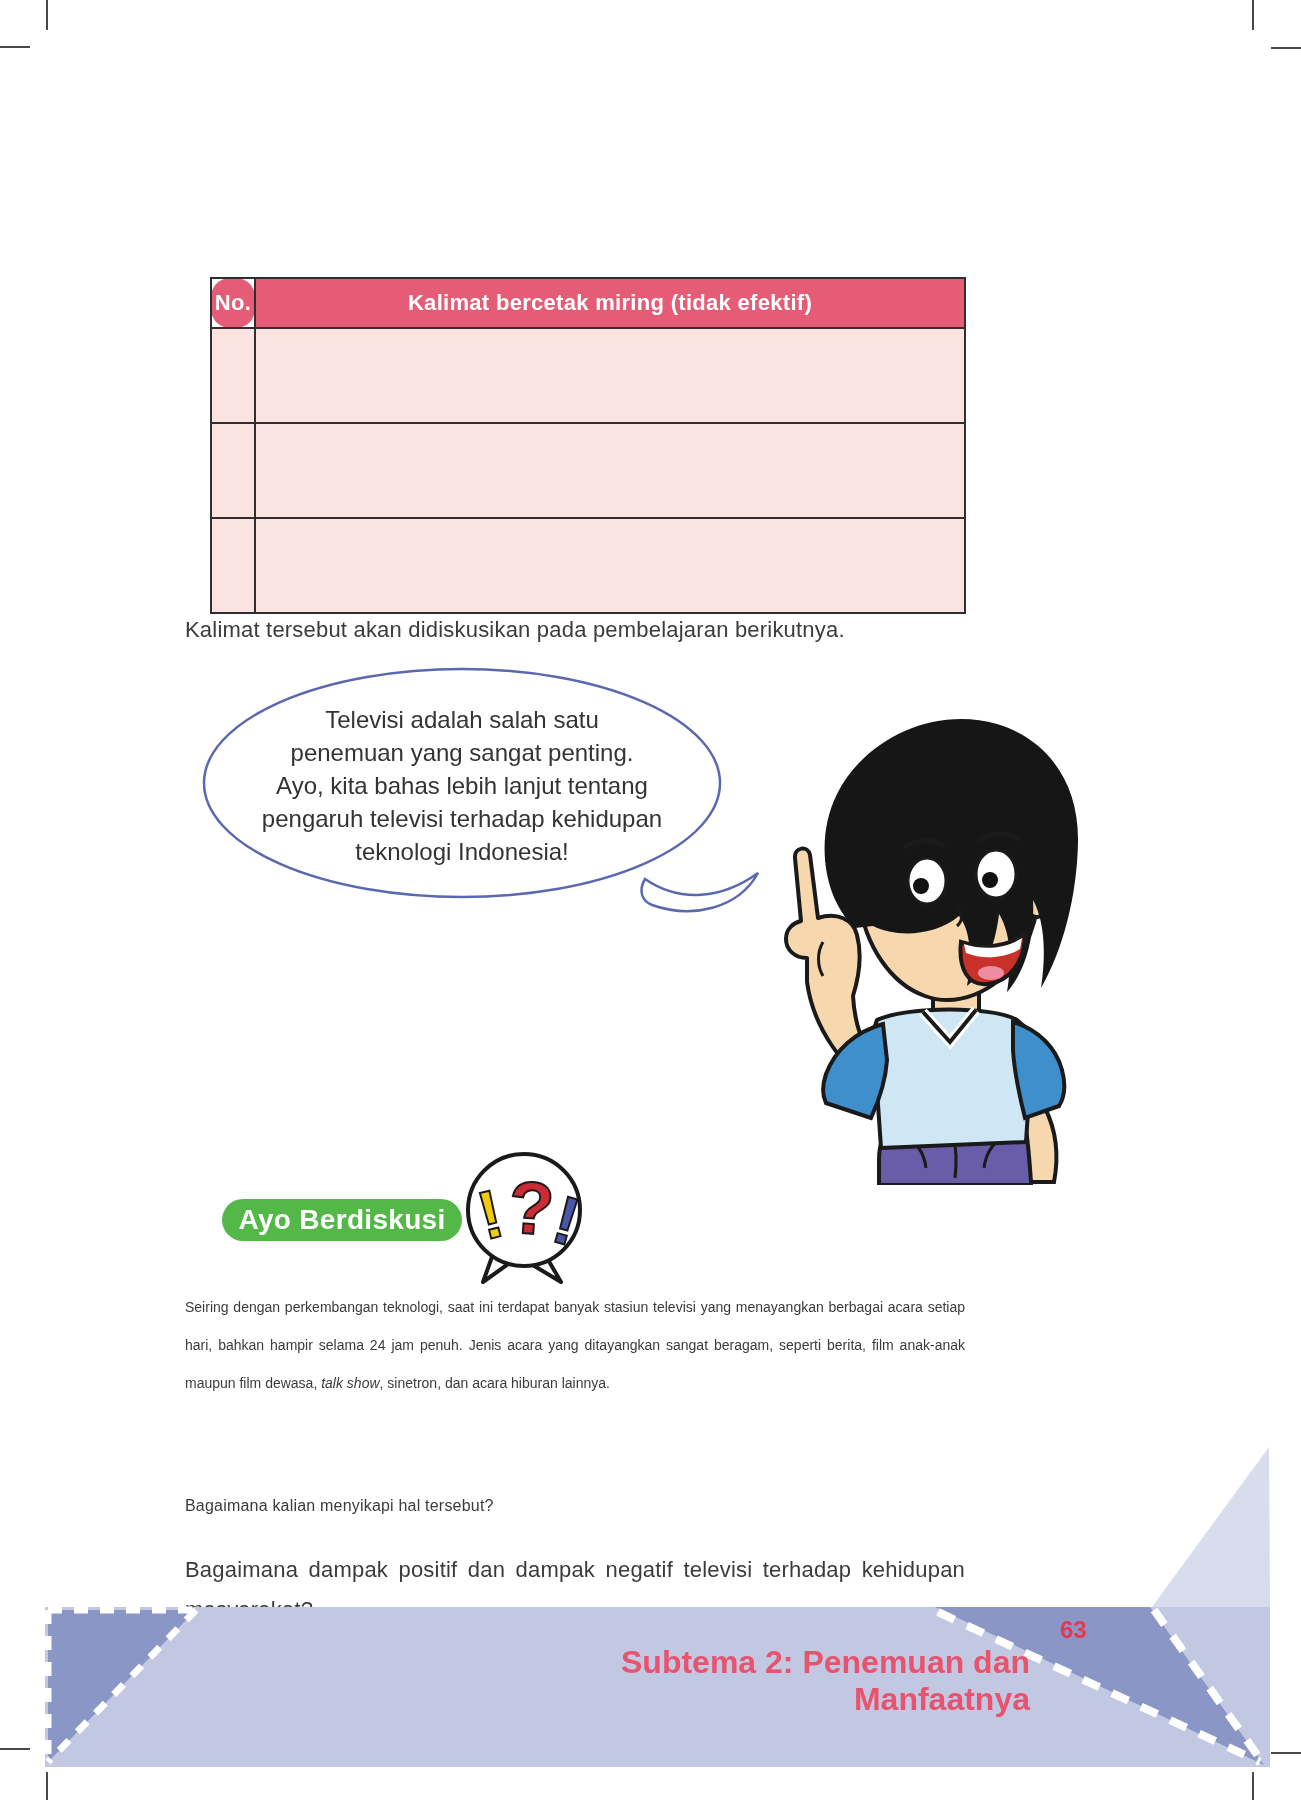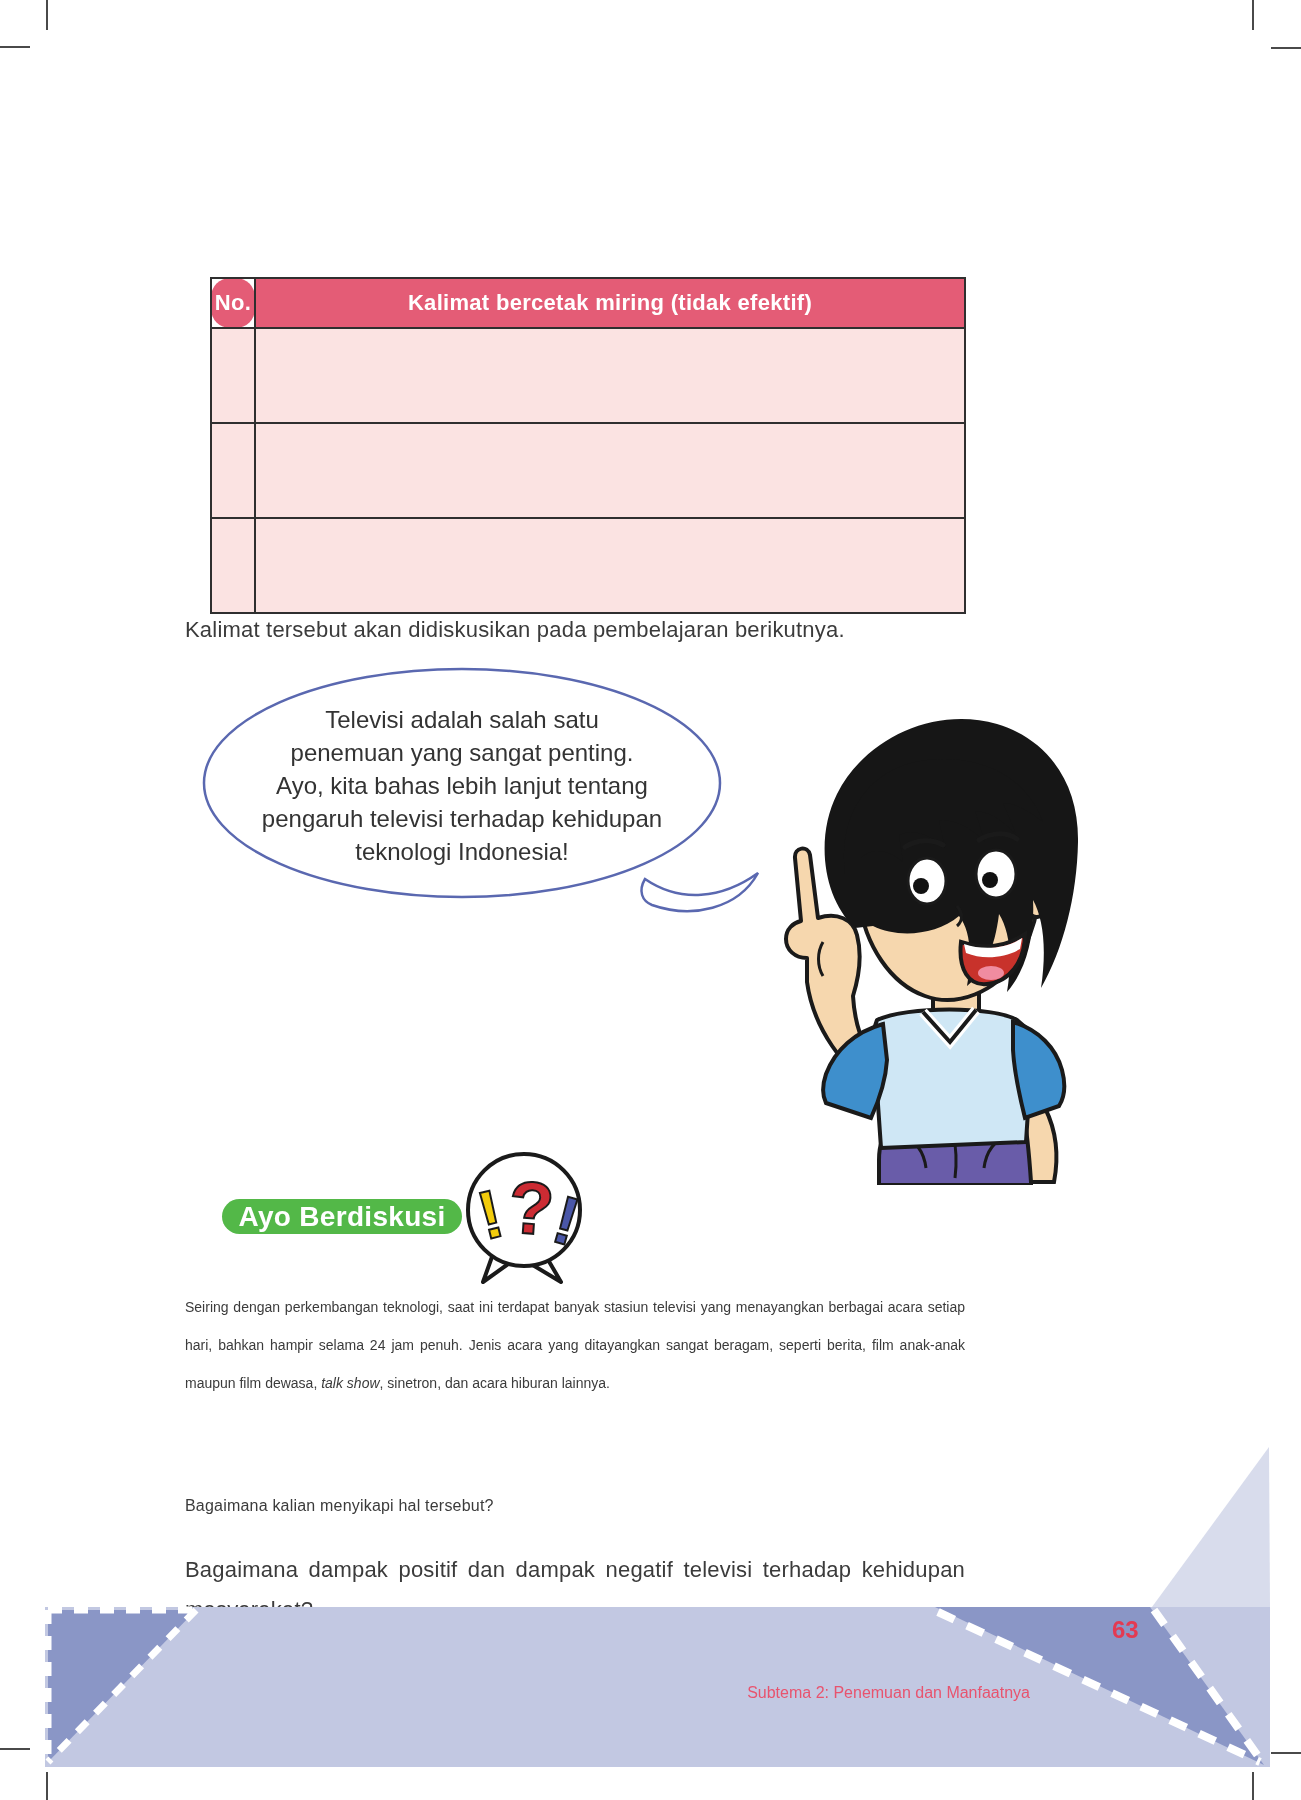--- a/index.html
+++ b/index.html
@@ -25,39 +25,39 @@
   }
   table.kal td{background:#FBE3E2;height:93px;}
   .col-no{width:42px;border-radius:19px;}
   
   .bubble-text{
     position:absolute;left:222px;top:703px;width:480px;text-align:center;
     font-size:24px;line-height:33px;color:#333;
   }
   
   .badge{
-    position:absolute;left:222px;top:1199px;width:240px;height:35px;
+    position:absolute;left:222px;top:1199px;width:240px;height:42px;
     background:#53B848;border-radius:24px;display:flex;align-items:center;justify-content:center;
     z-index:2;
   }
   .badge span{color:#fff;font-weight:bold;font-size:28px;letter-spacing:.3px;}
   
   .para{
     position:absolute;left:185px;top:1288px;width:780px;
     font-size:14px;line-height:38px;text-align:justify;color:#3b3b3b;
   }
   .q1{position:absolute;left:185px;top:1497px;width:800px;font-size:16px;}
   .q2{position:absolute;left:185px;top:1550px;width:780px;font-size:22px;line-height:40px;text-align:justify;}
   
   .foot-label{
-    position:absolute;left:530px;top:1684px;width:500px;text-align:right;
-    color:#E8536E;font-weight:normal;font-size:16px;z-index:3;
+    position:absolute;left:530px;top:1644px;width:500px;text-align:right;
+    color:#E8536E;font-weight:bold;font-size:32px;z-index:3;
   }
   .foot-num{
-    position:absolute;left:1112px;top:1616px;width:50px;text-align:left;
+    position:absolute;left:1060px;top:1616px;width:50px;text-align:left;
     color:#E33A52;font-weight:bold;font-size:24px;z-index:3;
   }
   svg{display:block;}
 </style>
 </head>
 <body>
 
 <div class="page">
 
   <div class="mark" style="left:46px;top:0;width:2px;height:30px;"></div>

